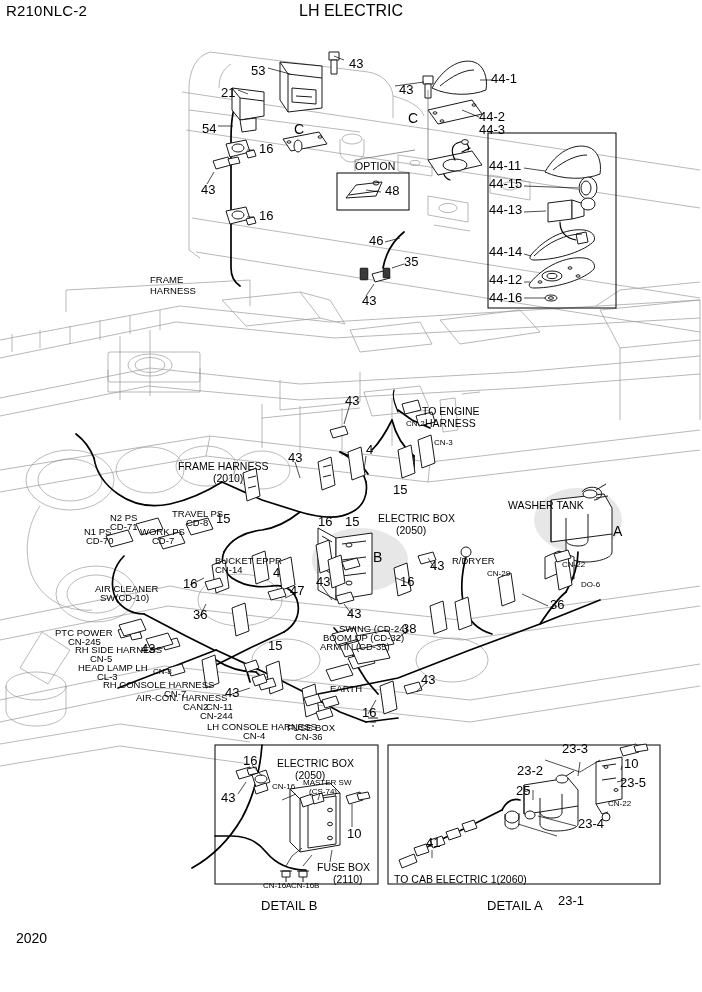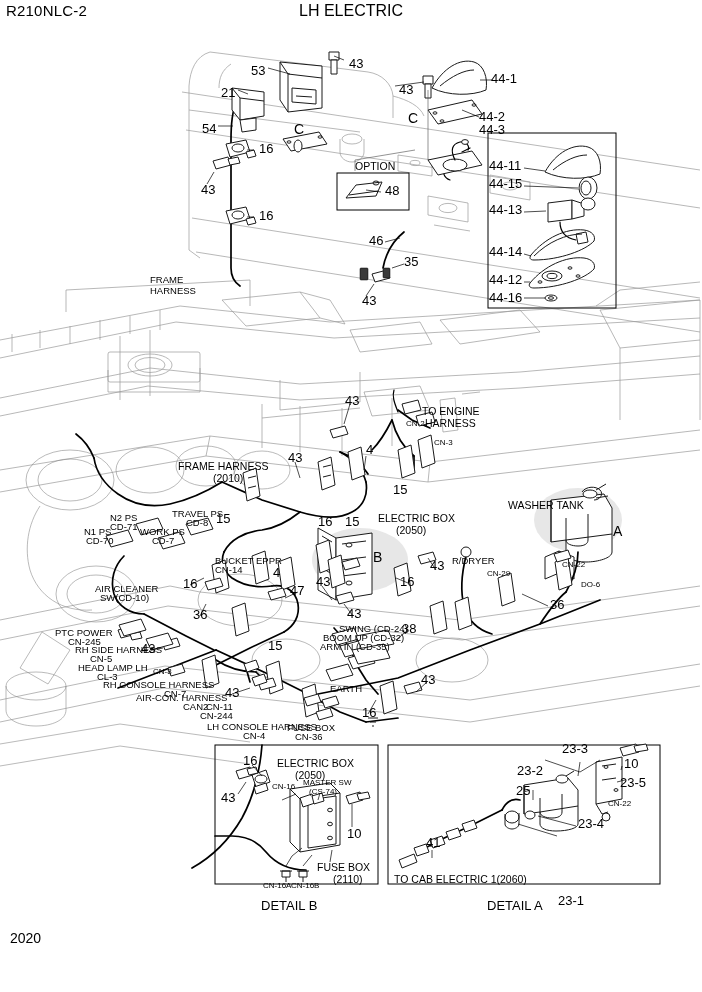--- a/index.html
+++ b/index.html
@@ -5,21 +5,21 @@
   html,body{margin:0;padding:0;background:#ffffff;}
   body{width:702px;height:992px;position:relative;
        font-family:"Liberation Sans","DejaVu Sans",sans-serif;color:#000;
        overflow:hidden;}
   #sheet{position:absolute;inset:0;width:702px;height:992px;}
   .abs{position:absolute;}
 
   
   .model{left:6px;top:2px;font-size:15px;letter-spacing:.2px;}
   .title{left:0;top:2px;width:702px;text-align:center;font-size:16px;}
-  .pageno{left:10px;top:930px;font-size:14px;}
+  .pageno{left:16px;top:930px;font-size:14px;}
 
   .cal{font-size:13px;line-height:1.05;white-space:nowrap;}
   .lbl{font-size:9.5px;line-height:1.08;white-space:nowrap;}     
   .lbl-sm{font-size:8px;line-height:1.08;white-space:nowrap;}    
   .lbl-mid{font-size:10.5px;line-height:1.1;white-space:nowrap;}
   .big-let{font-size:14px;line-height:1;}
   .ctr{}
   .detcap{font-size:13px;white-space:nowrap;}
 
   

